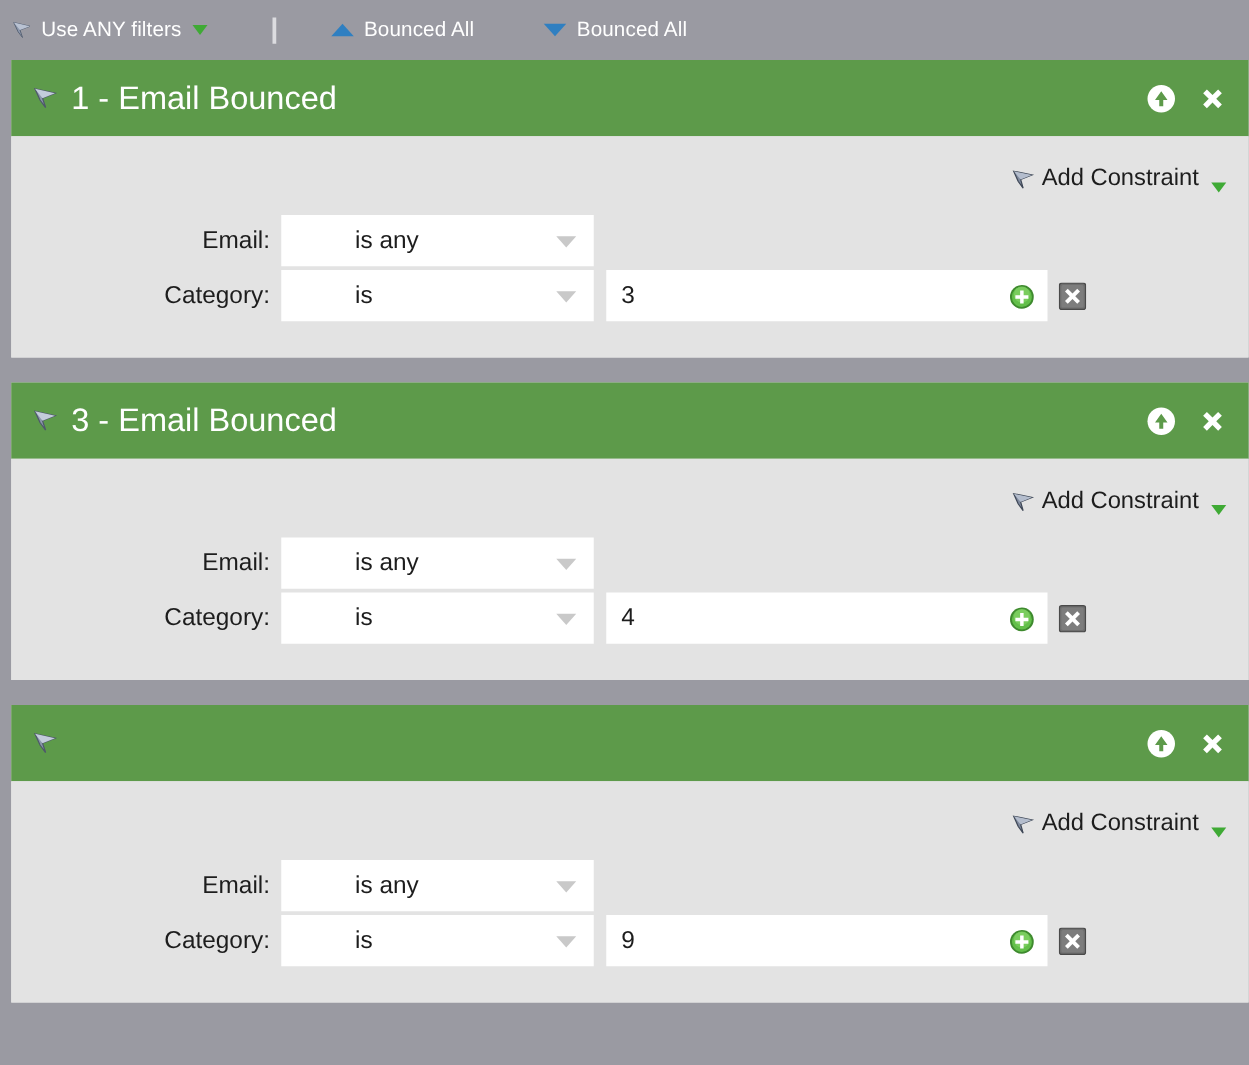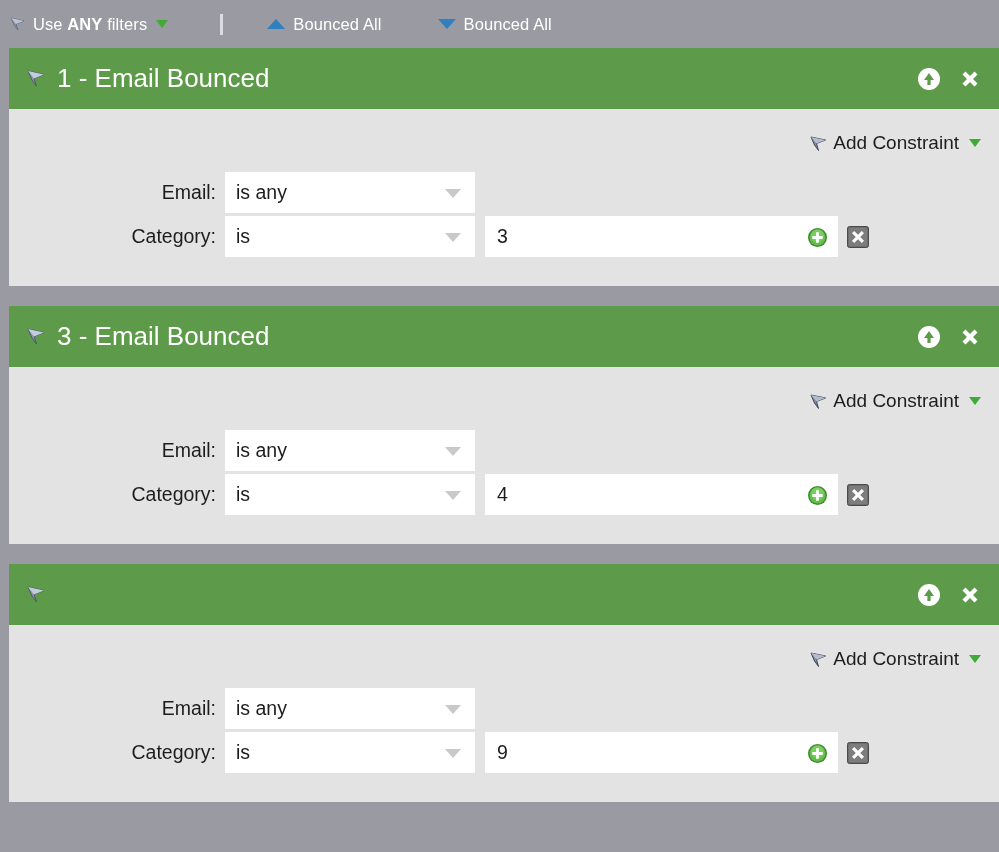--- a/index.html
+++ b/index.html
@@ -26,21 +26,21 @@
     color: #ffffff;
     font-size: 16.5px;
   }
   .tb-item {
     display: flex;
     align-items: center;
     white-space: nowrap;
   }
   .tb-item.any-filters { margin-right: 0; }
   .tb-label { color: #ffffff; letter-spacing: .1px; }
-  .tb-label b { font-weight: bold; }
+  .tb-label b { font-weight: normal; }
 
   
   .funnel {
     width: 18px; height: 18px;
     margin-right: 6px;
     flex: 0 0 auto;
     display: inline-block;
   }
   .funnel svg { display: block; }
 
@@ -128,21 +128,21 @@
   }
 
   .add-constraint-row {
     display: flex;
     justify-content: flex-end;
     align-items: center;
     padding: 23px 18px 0 0;
   }
   .add-constraint {
     display: flex;
-    align-items: center;
+    align-items: flex-end;
     color: #1d1d1d;
     font-size: 19px;
     white-space: nowrap;
     cursor: pointer;
   }
   .add-constraint .funnel-md {
     width: 21px; height: 21px;
     margin-right: 4px;
     flex: 0 0 auto;
   }
@@ -178,20 +178,21 @@
   .c-select {
     width: 250px;
     height: 41px;
     background: #ffffff;
     border: none;
     display: flex;
     align-items: center;
     position: relative;
     box-sizing: border-box;
     cursor: pointer;
+    padding-left: 48px;
   }
   .c-select .sel-text {
     padding-left: 11px;
     font-size: 19.5px;
     color: #1d1d1d;
     white-space: nowrap;
   }
   .sel-arrow {
     position: absolute;
     right: 14px;

